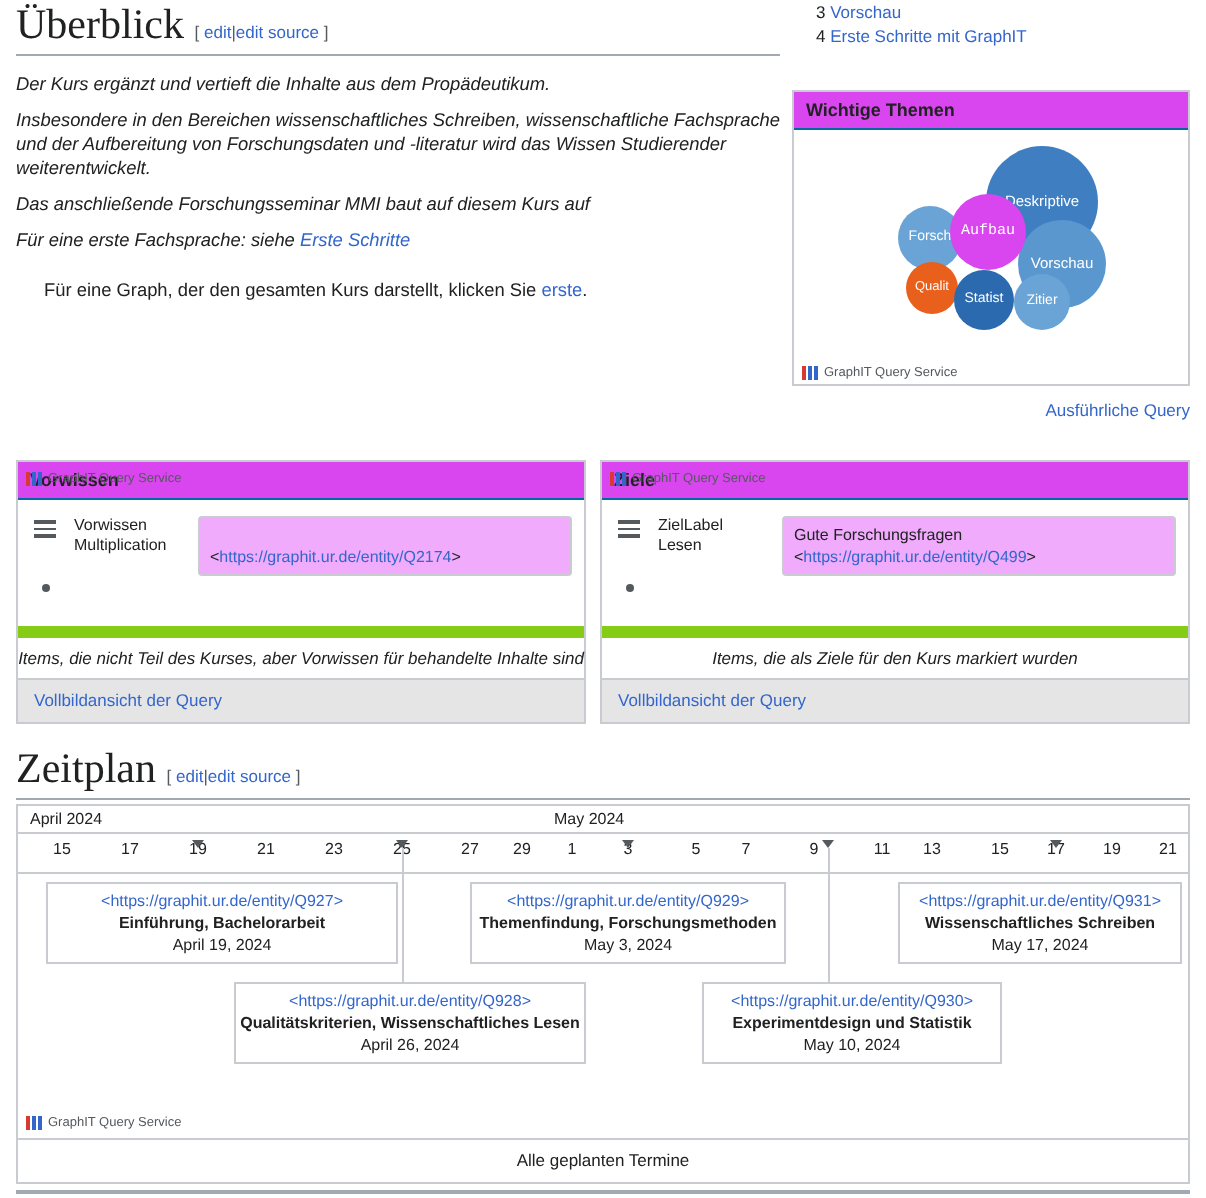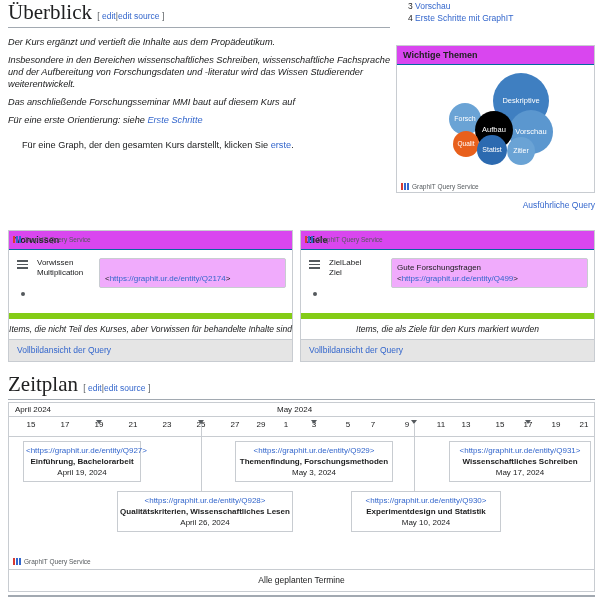--- a/index.html
+++ b/index.html
@@ -161,35 +161,35 @@
       <span class="edit-link">
         <span class="brk">[</span>
         <a href="#">edit</a><span class="brk">|</span><a href="#">edit source</a>
         <span class="brk">]</span>
       </span>
     </h1>
     <p class="para">Der Kurs ergänzt und vertieft die Inhalte aus dem Propädeutikum.</p>
     <p class="para">Insbesondere in den Bereichen wissenschaftliches Schreiben, wissenschaftliche Fachsprache und der Aufbereitung von Forschungsdaten und -literatur wird das Wissen Studierender weiterentwickelt.</p>
     <p class="para">Das anschließende Forschungsseminar MMI baut auf diesem Kurs auf</p>
     <p class="para">
-      <span>Für eine erste Orientierung: siehe </span><a href="#">Erste Schritte</a>
+      <span>Für eine erste Fachsprache: siehe </span><a href="#">Erste Schritte</a>
     </p>
     <p class="graph-note">
       <span>Für eine Graph, der den gesamten Kurs darstellt, klicken Sie </span><a href="#">erste</a><span>.</span>
     </p>
   </div>
 
   <div class="panel" id="themen-panel">
     <div class="panel-head">Wichtige Themen</div>
     <div class="panel-body" id="themen-body">
       <div id="bubbles">
           <div class="bubble" style="left: 96px; top: 8px; width: 56px; height: 56px; background: rgb(63, 127, 193); font-size: 7.5px;">Deskriptive</div>
           <div class="bubble" style="left: 52px; top: 38px; width: 32px; height: 32px; background: rgb(106, 163, 213); font-size: 7px;">Forsch</div>
           <div class="bubble" style="left: 112px; top: 45px; width: 44px; height: 44px; background: rgb(91, 151, 207); font-size: 7.5px;">Vorschau</div>
-          <div class="bubble" style="left: 78px; top: 46px; width: 38px; height: 38px; background: #000000; font-size: 7.5px;">Aufbau</div>
+          <div class="bubble" style="left: 78px; top: 32px; width: 38px; height: 38px; background: #d946ef; font-size: 7.5px; font-family: Liberation Mono, monospace;">Aufbau</div>
           <div class="bubble" style="left: 56px; top: 66px; width: 26px; height: 26px; background: rgb(232, 96, 28); font-size: 6.5px;">Qualit</div>
           <div class="bubble" style="left: 80px; top: 70px; width: 30px; height: 30px; background: rgb(44, 106, 176); font-size: 7px;">Statist</div>
           <div class="bubble" style="left: 110px; top: 72px; width: 28px; height: 28px; background: rgb(106, 163, 213); font-size: 7px;">Zitier</div>
         </div>
       <div class="attribution">
         <span class="attr-flag">
             <i></i>
             <i></i>
             <i></i>
           </span>
@@ -245,21 +245,21 @@
       <div class="kv-row">
         <div class="kv-icon">
           <span class="bars">
               <span></span>
               <span></span>
               <span></span>
             </span>
         </div>
         <div class="kv-labels">
           <div>ZielLabel</div>
-          <div>Ziel</div>
+          <div>Lesen</div>
         </div>
         <div class="kv-box">
           <div>Gute Forschungsfragen</div>
           <div class="val-link">
             <span>&lt;</span><a href="#">https://graphit.ur.de/entity/Q499</a><span>&gt;</span>
           </div>
         </div>
       </div>
       <div class="dot"></div>
       <div class="attribution" style="bottom:53px;">
@@ -310,21 +310,21 @@
         <div class="tl-tick" style="left: 398px;">9</div>
         <div class="tl-tick" style="left: 432px;">11</div>
         <div class="tl-tick" style="left: 457px;">13</div>
         <div class="tl-tick" style="left: 491px;">15</div>
         <div class="tl-tick" style="left: 519px;">17</div>
         <div class="tl-tick" style="left: 547px;">19</div>
         <div class="tl-tick" style="left: 575px;">21</div>
       </div>
     <div id="tl-events">
         <div class="tl-marker" style="left: 90px; top: 17px;"></div>
-        <div class="tl-event" style="left: 14px; top: 38px; width: 118px;"><a class="ev-link" href="#">&lt;https://graphit.ur.de/entity/Q927&gt;</a><div class="ev-title">Einführung, Bachelorarbeit</div><div class="ev-date">April 19, 2024</div></div>
+        <div class="tl-event" style="left: 14px; top: 38px; width: 176px;"><a class="ev-link" href="#">&lt;https://graphit.ur.de/entity/Q927&gt;</a><div class="ev-title">Einführung, Bachelorarbeit</div><div class="ev-date">April 19, 2024</div></div>
         <div class="tl-marker" style="left: 305px; top: 17px;"></div>
         <div class="tl-event" style="left: 226px; top: 38px; width: 158px;"><a class="ev-link" href="#">&lt;https://graphit.ur.de/entity/Q929&gt;</a><div class="ev-title">Themenfindung, Forschungsmethoden</div><div class="ev-date">May 3, 2024</div></div>
         <div class="tl-marker" style="left: 519px; top: 17px;"></div>
         <div class="tl-event" style="left: 440px; top: 38px; width: 142px;"><a class="ev-link" href="#">&lt;https://graphit.ur.de/entity/Q931&gt;</a><div class="ev-title">Wissenschaftliches Schreiben</div><div class="ev-date">May 17, 2024</div></div>
         <div class="tl-marker" style="left: 192px; top: 17px;"></div>
         <div class="tl-connector" style="left: 192px; top: 21px; height: 67px;"></div>
         <div class="tl-event" style="left: 108px; top: 88px; width: 176px;"><a class="ev-link" href="#">&lt;https://graphit.ur.de/entity/Q928&gt;</a><div class="ev-title">Qualitätskriterien, Wissenschaftliches Lesen</div><div class="ev-date">April 26, 2024</div></div>
         <div class="tl-marker" style="left: 405px; top: 17px;"></div>
         <div class="tl-connector" style="left: 405px; top: 21px; height: 67px;"></div>
         <div class="tl-event" style="left: 330px; top: 88px; width: 150px; margin-left: 12px;"><a class="ev-link" href="#">&lt;https://graphit.ur.de/entity/Q930&gt;</a><div class="ev-title">Experimentdesign und Statistik</div><div class="ev-date">May 10, 2024</div></div>

